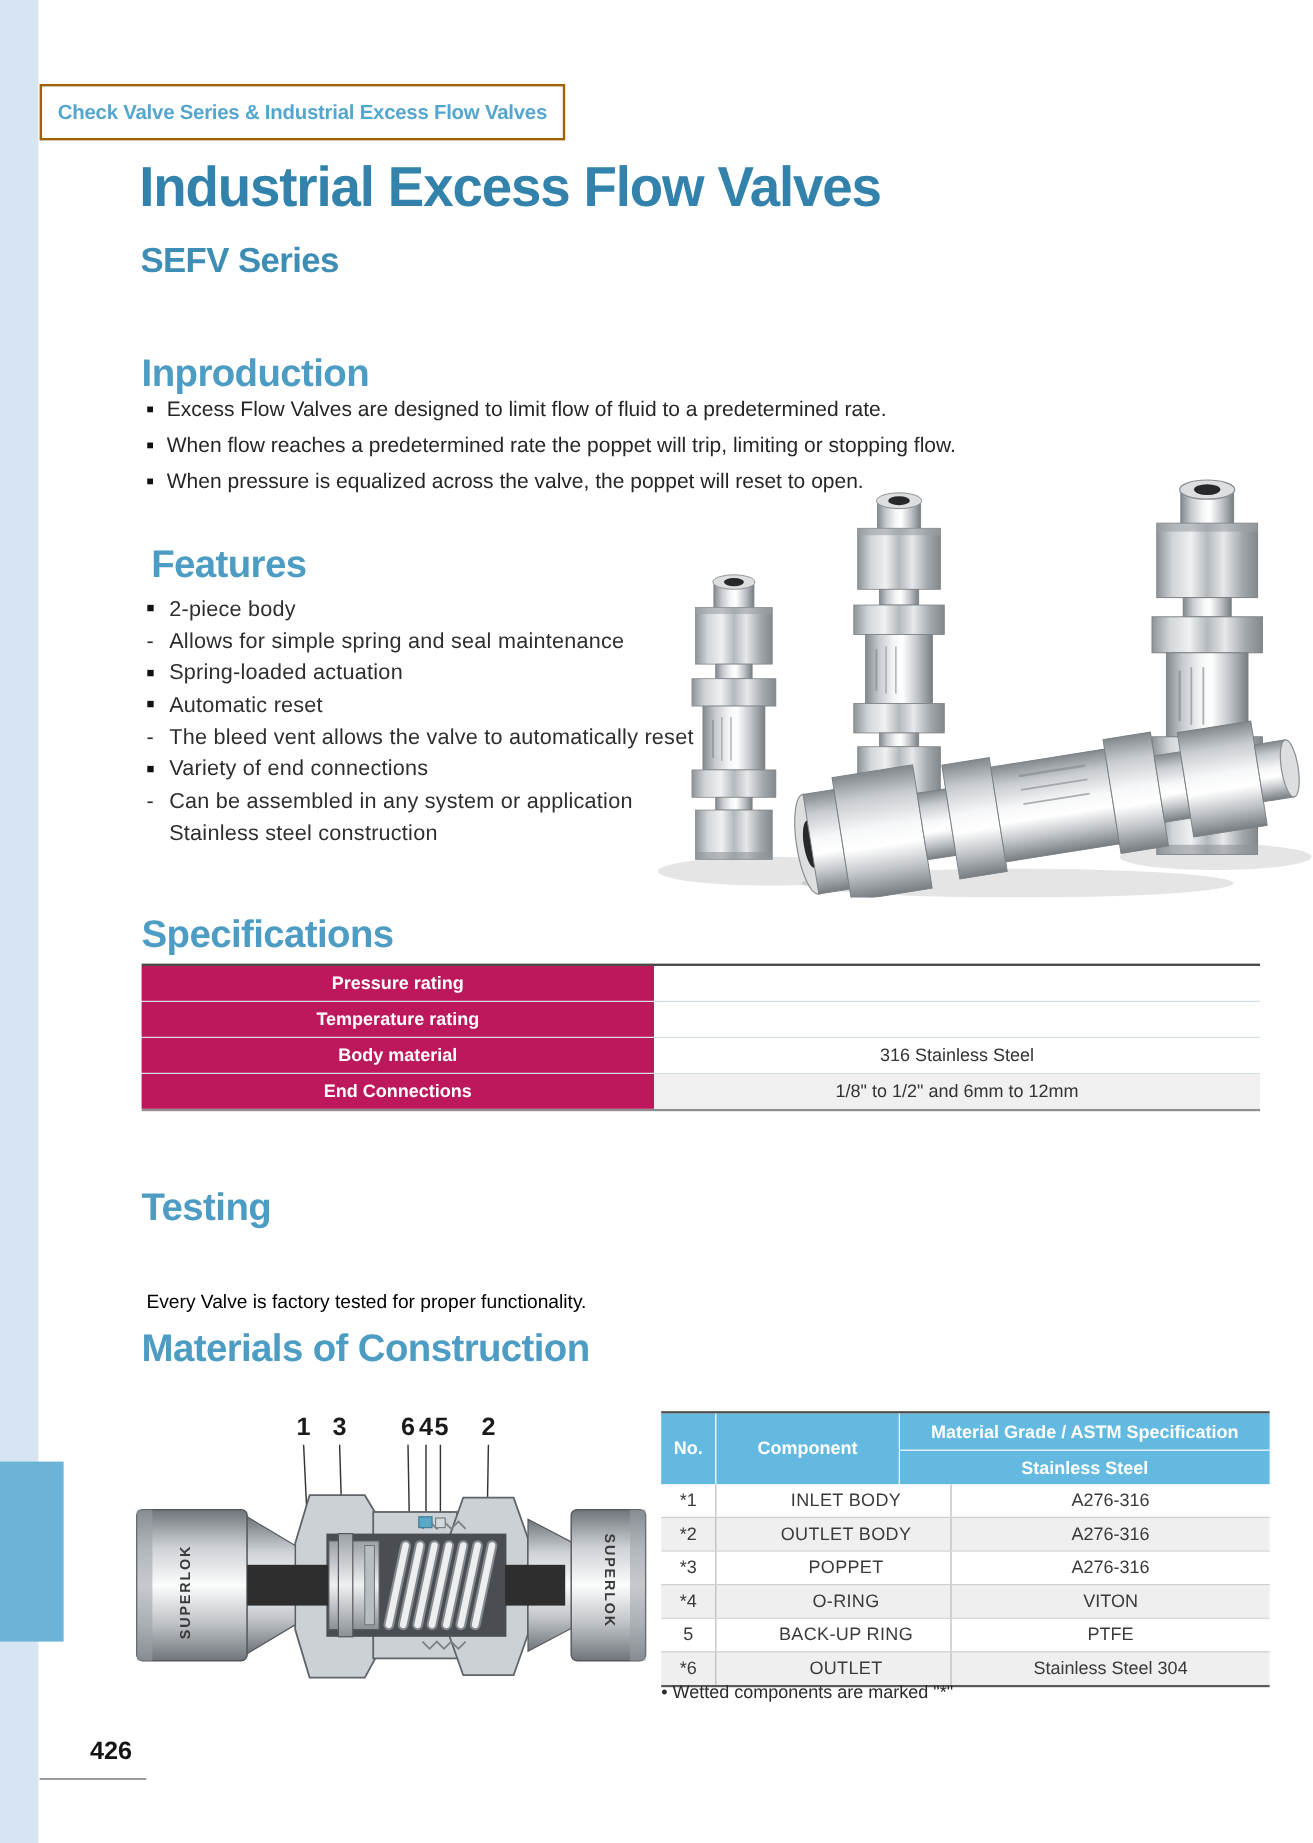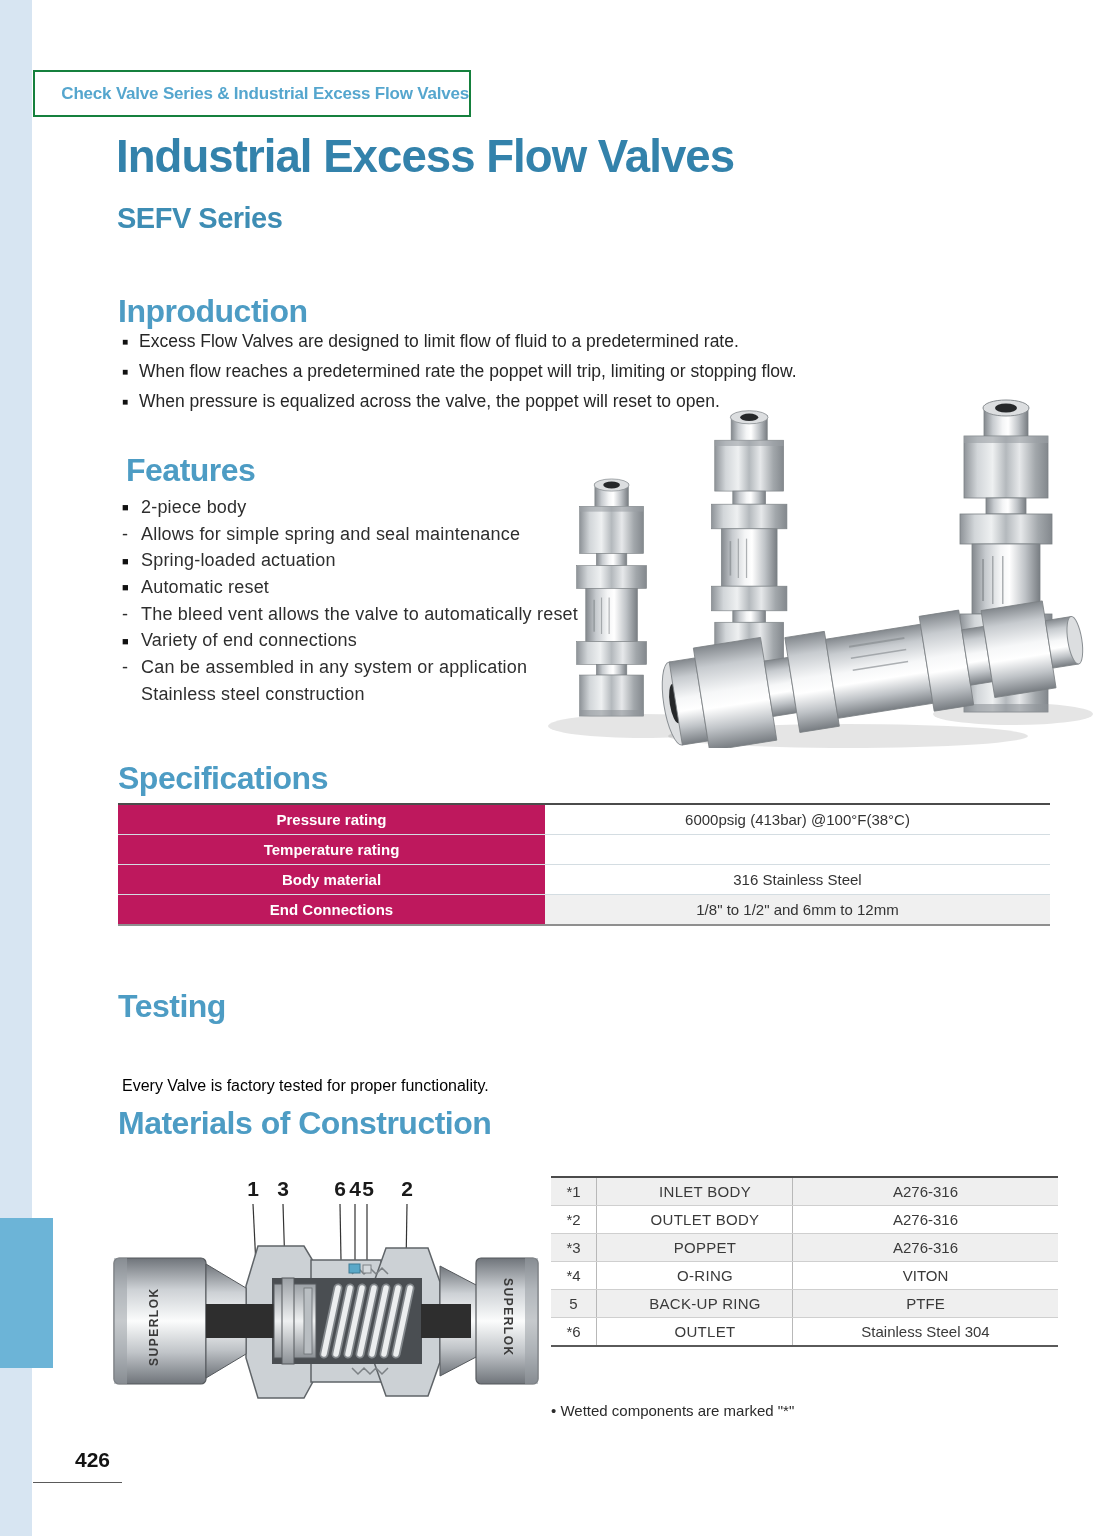--- a/index.html
+++ b/index.html
@@ -2,21 +2,21 @@
 <html><head>
 <meta charset="utf-8">
 <style>
   html,body{margin:0;padding:0;background:#ffffff;}
   .page{position:relative;width:1094px;height:1536px;background:#ffffff;overflow:hidden;
         font-family:"Liberation Sans","DejaVu Sans",sans-serif;color:#2b2b2b;}
   .left-strip{position:absolute;left:0;top:0;width:32px;height:1536px;background:#d7e5f2;}
   .side-tab{position:absolute;left:0;top:1218px;width:53px;height:150px;background:#6cb4d7;}
 
   .breadcrumb-box{position:absolute;left:33px;top:70px;width:434px;height:43px;
-        border:2px solid #15803d;background:#fff;display:flex;align-items:center;justify-content:flex-end;}
+        border:2px solid #a16207;background:#fff;display:flex;align-items:center;justify-content:center;}
   .breadcrumb-box span{color:#55a6ce;font-weight:bold;font-size:17px;letter-spacing:-0.2px;}
 
   .title{position:absolute;left:116px;top:128px;font-size:47px;font-weight:bold;color:#3382ab;
         letter-spacing:-1px;transform:scaleX(0.97);transform-origin:left;white-space:nowrap;}
   .subtitle{position:absolute;left:117px;top:202px;font-size:29px;font-weight:bold;color:#3e8db4;
         letter-spacing:-0.5px;}
 
   .h-section{position:absolute;font-size:32px;font-weight:bold;color:#4d9cc4;letter-spacing:-0.5px;white-space:nowrap;}
 
   .intro-list{position:absolute;left:122px;top:326px;}
@@ -206,21 +206,20 @@
       <rect x="332" y="-44" width="62" height="88" fill="url(#metalH)" stroke="#7b8084" stroke-width="0.8"></rect>
       <rect x="394" y="-24" width="26" height="48" fill="url(#metalH)" stroke="#7b8084" stroke-width="0.8"></rect>
       <ellipse cx="420" cy="0" rx="7" ry="24" fill="#dcdee0" stroke="#8a8f93"></ellipse>
     </g>
   </svg>
 
   <div class="h-section" style="left:118px;top:760px;">Specifications</div>
   <div class="spec-table">
     <div class="spec-row">
       <div class="spec-label">Pressure rating</div>
-      <div class="spec-value">6000psig (413bar) @100°F(38°C)</div>
     </div>
     <div class="spec-row">
       <div class="spec-label">Temperature rating</div>
     </div>
     <div class="spec-row">
       <div class="spec-label">Body material</div>
       <div class="spec-value">316 Stainless Steel</div>
     </div>
     <div class="spec-row">
       <div class="spec-label">End Connections</div>
@@ -317,20 +316,28 @@
       <text x="147" y="30">1</text>
       <text x="177" y="30">3</text>
       <text x="234" y="30">6</text>
       <text x="249" y="30">4</text>
       <text x="262" y="30">5</text>
       <text x="301" y="30">2</text>
     </g>
   </svg>
 
   <div class="mat-table">
+    <div class="mat-header">
+      <div class="mh-no">No.</div>
+      <div class="mh-comp">Component</div>
+      <div class="mh-mat">
+        <div class="mh-mat-top">Material Grade / ASTM Specification</div>
+        <div class="mh-mat-sub">Stainless Steel</div>
+      </div>
+    </div>
     <div class="mat-row">
       <div class="mc-no">*1</div>
       <div class="mc-comp">INLET BODY</div>
       <div class="mc-mat">A276-316</div>
     </div>
     <div class="mat-row">
       <div class="mc-no">*2</div>
       <div class="mc-comp">OUTLET BODY</div>
       <div class="mc-mat">A276-316</div>
     </div>

